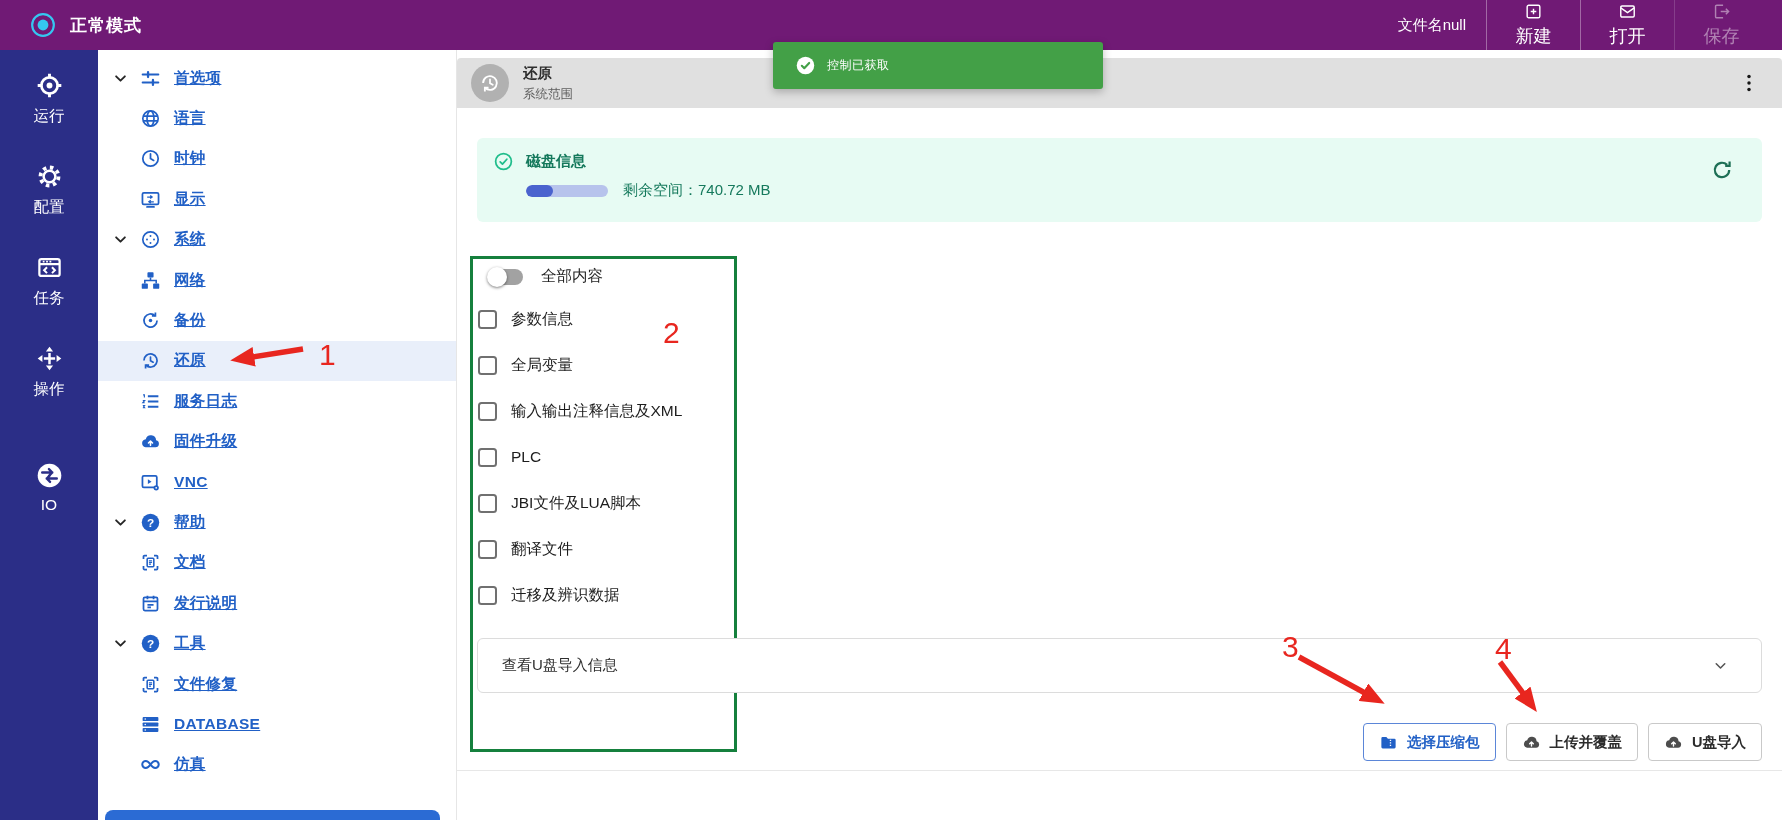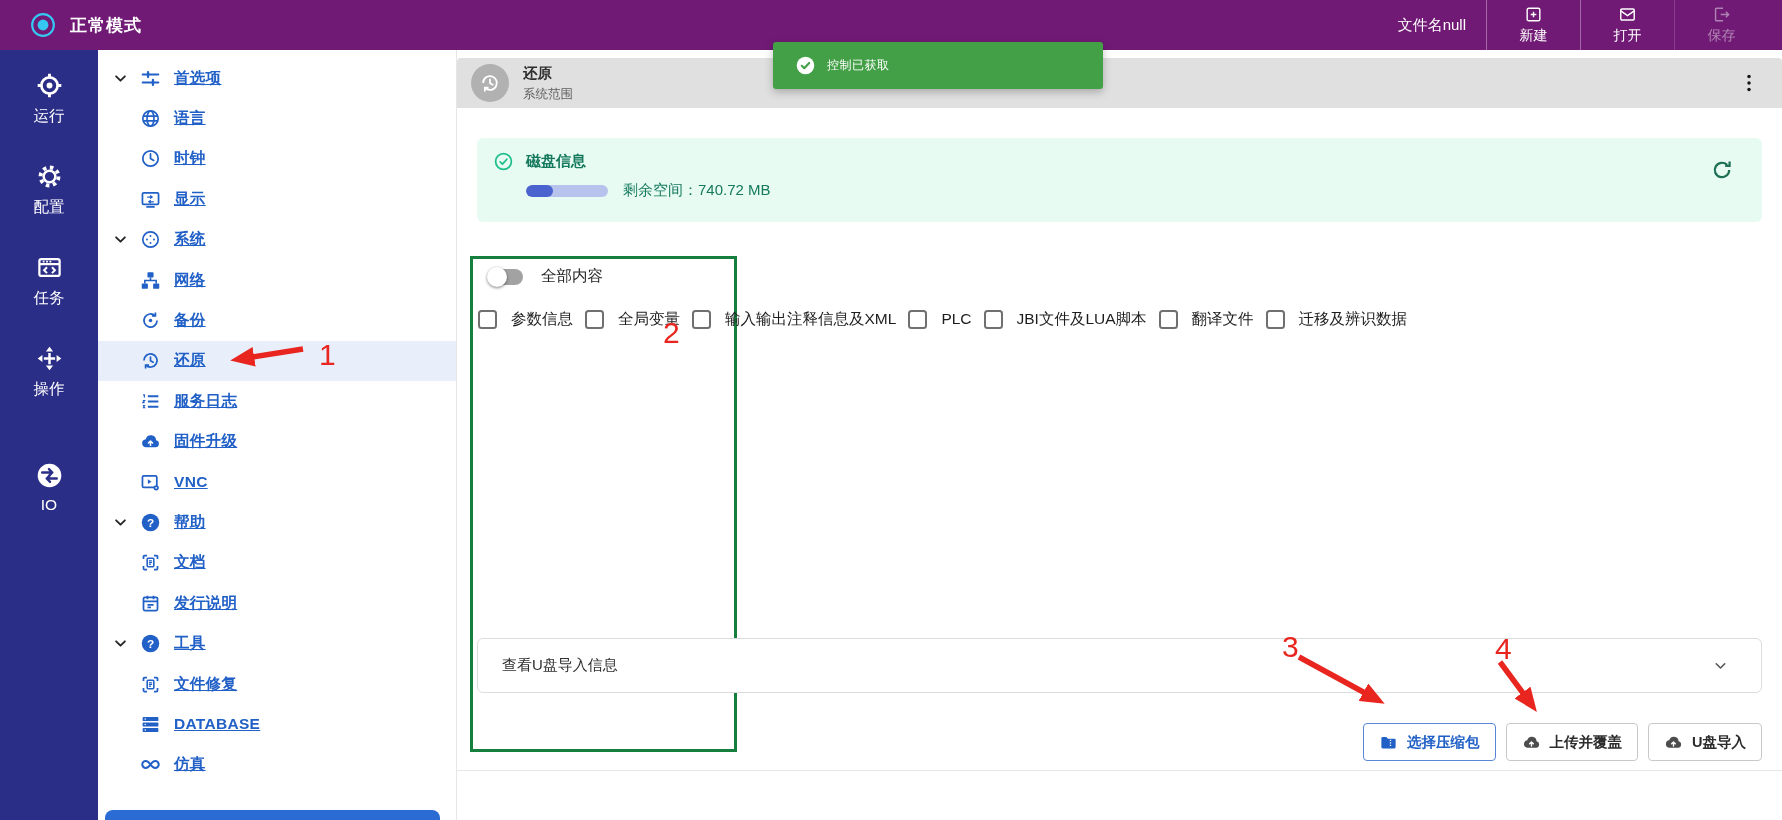--- a/index.html
+++ b/index.html
@@ -6,21 +6,21 @@
   .app{position:relative;width:1782px;height:820px;overflow:hidden;background:#fff;
        font-family:"Liberation Sans","DejaVu Sans",sans-serif;}
   
   .topbar{position:absolute;top:0;left:0;width:1782px;height:50px;background:#701a75;
           display:flex;align-items:center;color:#fff;z-index:6;box-sizing:border-box;}
   .logo{width:26px;height:26px;margin-left:30px;flex:0 0 auto;}
   .mode-label{font-size:17px;font-weight:bold;margin-left:14px;letter-spacing:1px;}
   .topbar-right{margin-left:auto;display:flex;align-items:stretch;height:100%;padding-right:14px;}
   .filename{align-self:center;font-size:15px;margin-right:20px;}
   .tb-btn{width:93px;border-left:1px solid rgba(255,255,255,.35);display:flex;flex-direction:column;
-          align-items:center;justify-content:center;gap:3px;font-size:14px;cursor:pointer;}
+          align-items:center;justify-content:center;gap:3px;font-size:18px;cursor:pointer;}
   .tb-btn .ic{width:19px;height:19px;display:block;}
   .tb-btn.disabled{opacity:.45;}
   
   .rail{position:absolute;top:50px;left:0;width:98px;height:770px;background:#2b2e87;
         display:flex;flex-direction:column;align-items:center;padding-top:22px;box-sizing:border-box;gap:36px;z-index:5;}
   .rail-item{display:flex;flex-direction:column;align-items:center;gap:7px;color:#fff;cursor:pointer;}
   .rail-item:last-child{margin-top:26px;}
   .rail-item .ic{width:27px;height:27px;display:block;}
   .rail-item .lb{font-size:15.5px;}
   
@@ -56,21 +56,21 @@
   .free-space{font-size:15px;color:#15795c;margin-left:15px;}
   .refresh{position:absolute;right:28px;top:20px;width:24px;height:24px;color:#1d6f55;cursor:pointer;}
   
   .options-box{position:absolute;top:198px;left:13px;width:267px;height:496px;border:3px solid #15803d;box-sizing:border-box;}
   .toggle-row{position:absolute;top:7px;left:14px;display:flex;align-items:center;gap:17px;}
   .switch{position:relative;width:37px;height:20px;cursor:pointer;flex:0 0 auto;}
   .switch-track{position:absolute;left:2px;top:2px;width:34px;height:16px;border-radius:8px;background:#a2a2a2;}
   .switch-knob{position:absolute;left:0;top:0;width:20px;height:20px;border-radius:50%;background:#fff;
                box-shadow:0 1px 3px rgba(0,0,0,.5);}
   .toggle-label{font-size:15.5px;color:#1f1f1f;}
-  .cb-list{position:absolute;top:49px;left:5px;display:flex;flex-direction:row;gap:12px;text-align:center;}
+  .cb-list{position:absolute;top:49px;left:5px;display:flex;flex-direction:column;gap:24px;text-align:center;}
   .cb-row{height:22px;display:flex;align-items:center;gap:14px;cursor:pointer;}
   .checkbox{width:19px;height:19px;border:2.4px solid #707070;border-radius:3.5px;background:#fff;box-sizing:border-box;flex:0 0 auto;}
   .cb-label{font-size:15.5px;color:#1d1d1d;white-space:nowrap;}
   
   .usb-box{position:absolute;top:580px;left:20px;right:20px;height:55px;border:1px solid #dcdcdc;border-radius:6px;
            display:flex;align-items:center;padding:0 32px 0 24px;box-sizing:border-box;cursor:pointer;background:#fff;}
   .usb-label{font-size:15px;color:#2e2e2e;}
   .usb-chevron{margin-left:auto;width:17px;height:17px;color:#555;}
   
   .actions{position:absolute;top:665px;right:20px;display:flex;gap:10px;}

